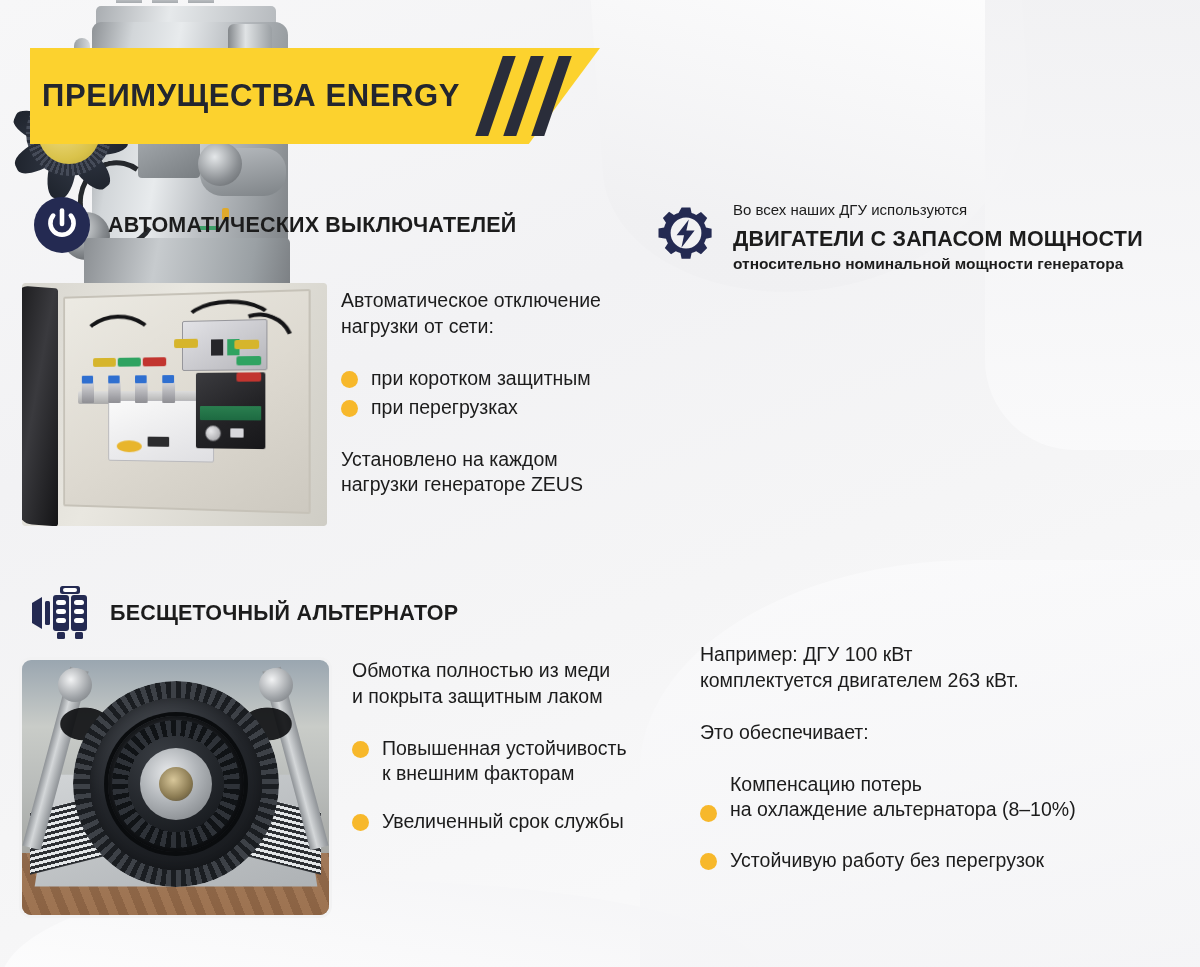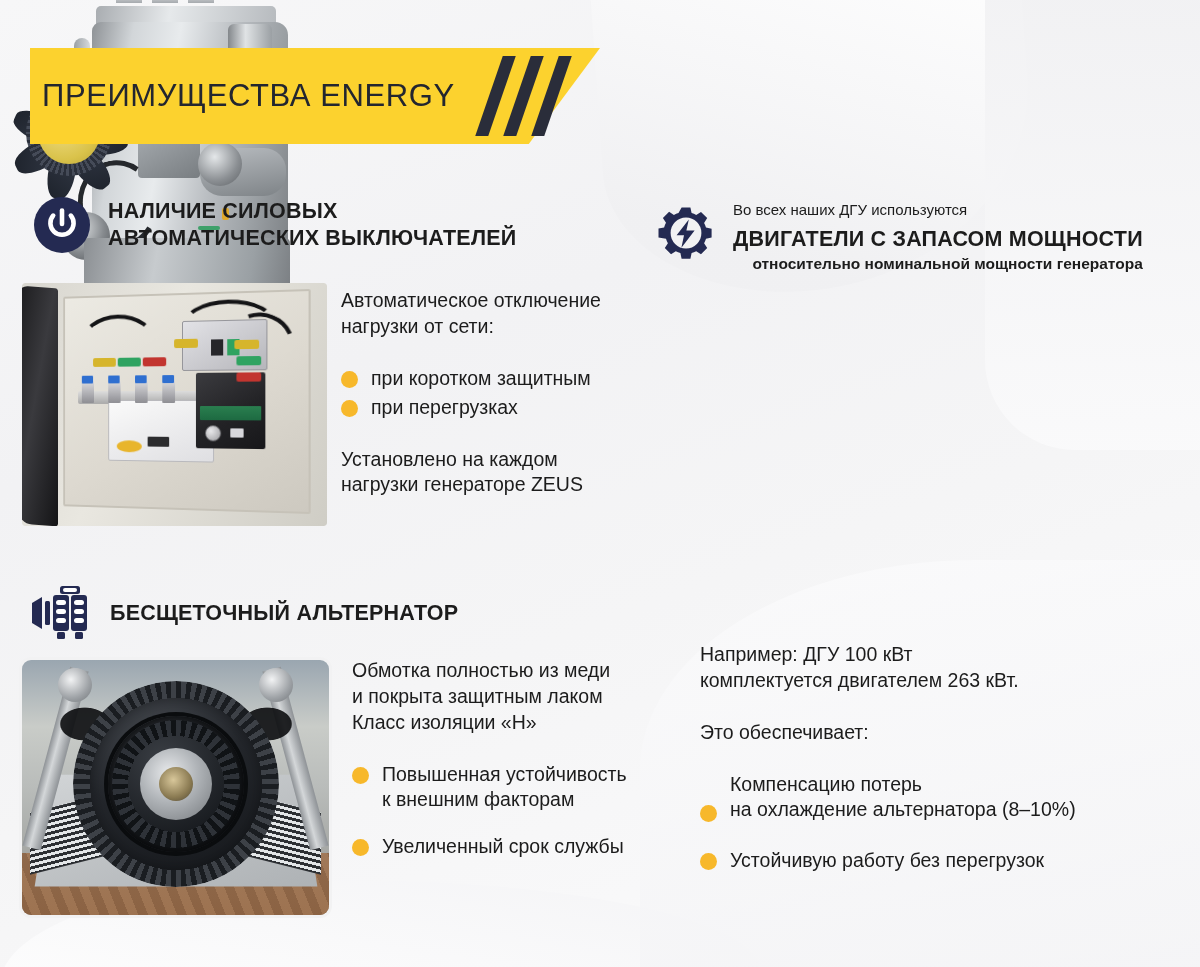--- a/index.html
+++ b/index.html
@@ -68,21 +68,21 @@
     position: absolute;
     inset: 0;
     background: #FCD22E;
     clip-path: polygon(0 0, 100% 0, 87.5% 100%, 0 100%);
   }
   #banner-title {
     position: absolute;
     left: 12px; top: 50%;
     transform: translateY(-50%);
     font-size: 31px;
-    font-weight: normal;
+    font-weight: bold;
     letter-spacing: .6px;
     color: #23262F;
     white-space: nowrap;
   }
   .banner-slash {
     position: absolute;
     top: 8px;
     width: 13px; height: 80px;
     background: #2A2D3A;
     transform: skewX(-19deg);
@@ -467,21 +467,20 @@
 
 <div class="sect-head" style="left:34px; top:197px;">
   <span class="ico-wrap">
     <svg width="56" height="56" viewBox="0 0 56 56" aria-hidden="true">
       <circle cx="28" cy="28" r="28" fill="#242A52"></circle>
       <path d="M28 13.5 L28 27" stroke="#ffffff" stroke-width="4.6" stroke-linecap="round"></path>
       <path d="M19.2 18.6 a11.6 11.6 0 1 0 17.6 0" fill="none" stroke="#ffffff" stroke-width="4.6" stroke-linecap="round"></path>
     </svg>
   </span>
   <span>
-    <span class="sect-title" style="display:block;">НАЛИЧИЕ СИЛОВЫХ</span>
     <span class="sect-title" style="display:block;">АВТОМАТИЧЕСКИХ ВЫКЛЮЧАТЕЛЕЙ</span>
   </span>
 </div>
 
 <div class="photo-frame" id="photo-cabinet">
   <div class="cab-outer"></div>
   <div class="cab-door"></div>
   <div class="cab-inner">
     <div class="cab-rail"></div>
 
@@ -593,21 +592,20 @@
     </div>
   </div>
   <div class="alt-boss bl"></div>
   <div class="alt-boss br"></div>
 </div>
 
 <div class="body-text" style="left:352px; top:658px; width:322px;">
   <div class="para">
     <div>Обмотка полностью из меди</div>
     <div>и покрыта защитным лаком</div>
-    <div>Класс изоляции «Н»</div>
   </div>
   <div class="spacer-md"></div>
   <ul class="bullet-list">
     <li class="bullet-li" style="margin-bottom:22px;">
       <span class="bullet-dot"></span>
       <span class="bullet-txt">
         <span style="display:block;">Повышенная устойчивость</span>
         <span style="display:block;">к внешним факторам</span>
       </span>
     </li>
@@ -622,21 +620,21 @@
   <span class="ico-wrap" style="margin-top:6px;">
     <svg width="58" height="58" viewBox="0 0 58 58" aria-hidden="true">
       <path fill="#242A52" d="M24.6 1.5h8.8l1.2 5.6a22.6 22.6 0 0 1 4.6 1.9l4.8-3.1 6.2 6.2-3.1 4.8c.8 1.5 1.4 3 1.9 4.6l5.6 1.2v8.8l-5.6 1.2c-.5 1.6-1.1 3.1-1.9 4.6l3.1 4.8-6.2 6.2-4.8-3.1c-1.5.8-3 1.4-4.6 1.9l-1.2 5.6h-8.8l-1.2-5.6c-1.6-.5-3.1-1.1-4.6-1.9l-4.8 3.1-6.2-6.2 3.1-4.8a22.6 22.6 0 0 1-1.9-4.6L1.5 31.4v-8.8l5.6-1.2c.5-1.6 1.1-3.1 1.9-4.6L5.9 12l6.2-6.2 4.8 3.1c1.5-.8 3-1.4 4.6-1.9z"></path>
       <circle cx="29" cy="27" r="15.4" fill="#F2F2F3"></circle>
       <path fill="#242A52" d="M31.8 13.4 L19.6 29.2 h7.4 l-2.6 12.6 13.2-17.2 h-8.2 z"></path>
     </svg>
   </span>
   <span>
     <span style="display:block; font-size:15px; color:#1C1C1C; line-height:1.3;">Во всех наших ДГУ используются</span>
     <span class="sect-title" style="display:block; font-size:21.5px; margin-top:6px;">ДВИГАТЕЛИ С ЗАПАСОМ МОЩНОСТИ</span>
-    <span style="display:block; font-size:15.5px; font-weight:bold; color:#1C1C1C; margin-top:3px;text-align:right;">относительно номинальной мощности генератора</span>
+    <span style="display:block; font-size:15.5px; font-weight:bold; color:#1C1C1C; margin-top:3px;">относительно номинальной мощности генератора</span>
   </span>
 </div>
 
 <div id="photo-engine">
   <div class="eng-head"></div>
   <div class="eng-head-bump" style="left:116px;"></div>
   <div class="eng-head-bump" style="left:152px;"></div>
   <div class="eng-head-bump" style="left:188px;"></div>
   <div class="eng-body"></div>
   <div class="eng-canister"></div>

